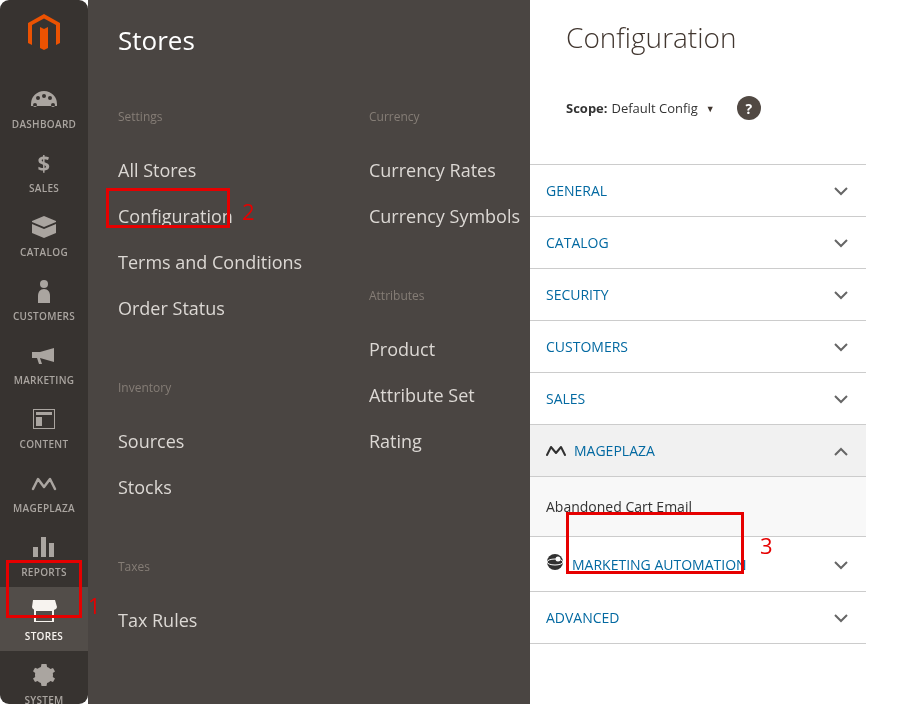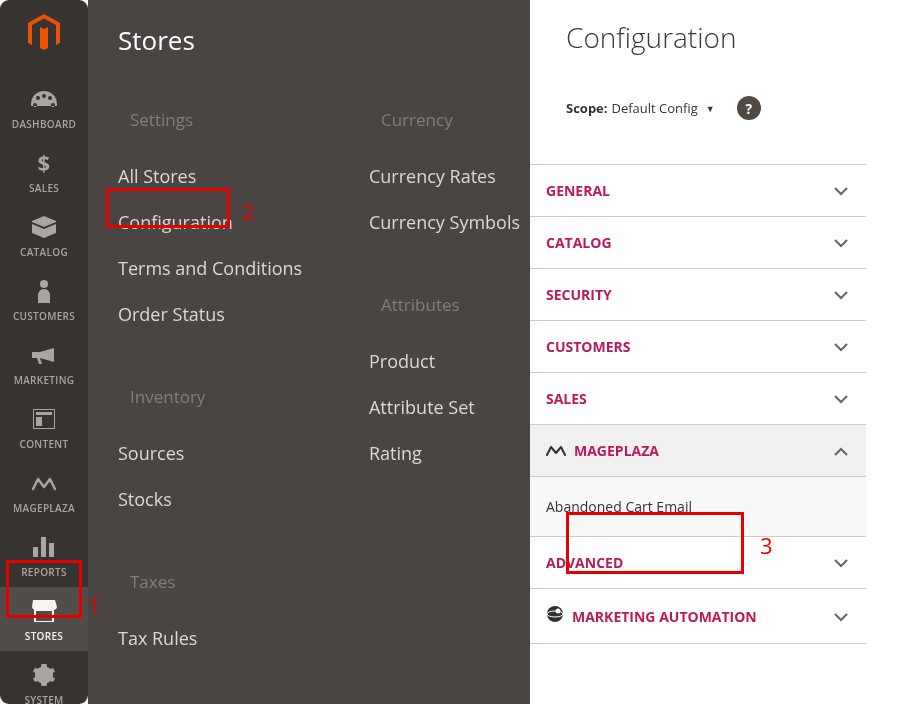--- a/index.html
+++ b/index.html
@@ -75,25 +75,24 @@
   .submenu-cols {
     display: flex;
     gap: 0;
   }
   .submenu-col {
     width: 265px;
   }
   .submenu-col.col2 { width: 170px; }
   .submenu-heading {
     color: #857d76;
-    font-size: 17px;
+    font-size: 12px;
     font-weight: 400;
     margin-bottom: 22px;
     margin-top: 0;
-    margin-left: 12px;
   }
   .submenu-heading.mt { margin-top: 48px; }
   .submenu-link {
     display: block;
     color: #dcd8d4;
     font-size: 18px;
     font-weight: 400;
     padding: 11px 0;
     cursor: pointer;
     text-decoration: none;
@@ -154,22 +153,22 @@
     padding-left: 0;
   }
   .config-section {
     border-bottom: 1px solid #ccc;
     padding: 16px 18px 16px 16px;
     display: flex;
     align-items: center;
     justify-content: space-between;
     cursor: pointer;
     font-size: 14px;
-    font-weight: 700;
-    color: #be185d;
+    font-weight: 400;
+    color: #0369a1;
     background: #fff;
   }
   .config-section.expanded {
     background: #f1f1f1;
   }
   .config-section .sec-label {
     display: flex;
     align-items: center;
     gap: 8px;
   }
@@ -407,38 +406,38 @@
         <span>MAGEPLAZA</span>
       </span>
       <span class="chev"><svg width="14" height="9" viewBox="0 0 14 9">
             <path d="M1 8l6-6 6 6" stroke="#666" stroke-width="2" fill="none"></path>
           </svg></span>
     </div>
     <div class="config-sub">
       <span>Abandoned Cart Email</span>
     </div>
     <div class="config-section">
-      <span class="sec-label">ADVANCED</span>
-      <span class="chev"><svg width="14" height="9" viewBox="0 0 14 9">
-            <path d="M1 1l6 6 6-6" stroke="#666" stroke-width="2" fill="none"></path>
-          </svg></span>
-    </div>
-    <div class="config-section">
       <span class="sec-label">
         <span><svg width="18" height="18" viewBox="0 0 18 18">
               <circle cx="9" cy="9" r="8" fill="#303030"></circle>
               <ellipse cx="9" cy="9" rx="8" ry="3" fill="none" stroke="#fff" stroke-width="1"></ellipse>
               <circle cx="12" cy="6" r="2.5" fill="#fff"></circle>
             </svg></span>
         <span>MARKETING AUTOMATION</span>
       </span>
       <span class="chev"><svg width="14" height="9" viewBox="0 0 14 9">
             <path d="M1 1l6 6 6-6" stroke="#666" stroke-width="2" fill="none"></path>
           </svg></span>
     </div>
+    <div class="config-section">
+      <span class="sec-label">ADVANCED</span>
+      <span class="chev"><svg width="14" height="9" viewBox="0 0 14 9">
+            <path d="M1 1l6 6 6-6" stroke="#666" stroke-width="2" fill="none"></path>
+          </svg></span>
+    </div>
   </div>
 </div>
 
 <div class="anno-stores"></div>
 <div class="anno-num" style="left:88px; top:590px;">1</div>
 <div class="anno-config"></div>
 <div class="anno-num" style="left:242px; top:196px;">2</div>
 <div class="anno-ace"></div>
 <div class="anno-num" style="left:760px; top:530px;">3</div>
 

